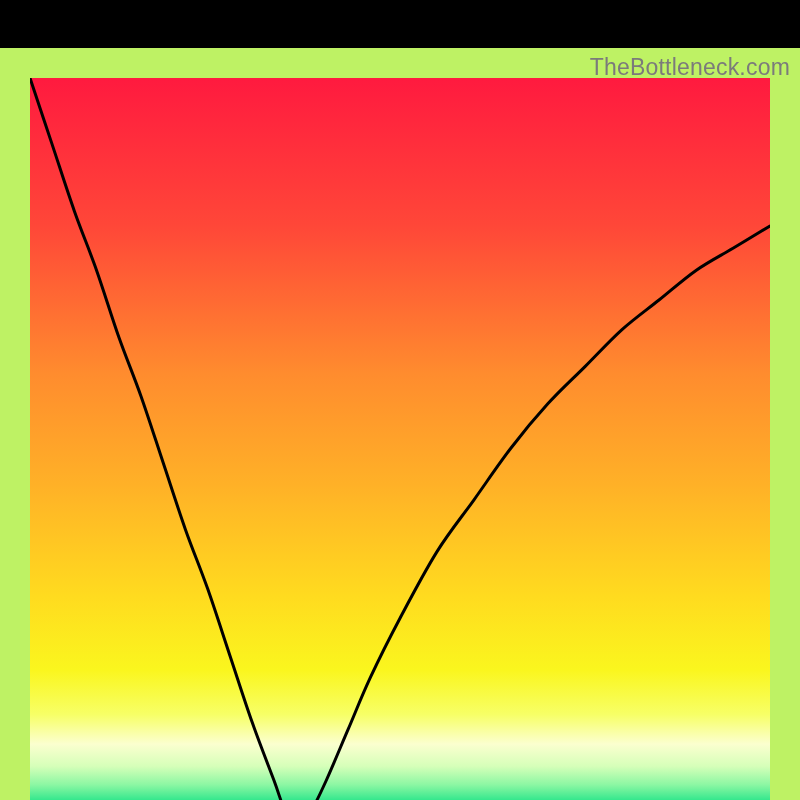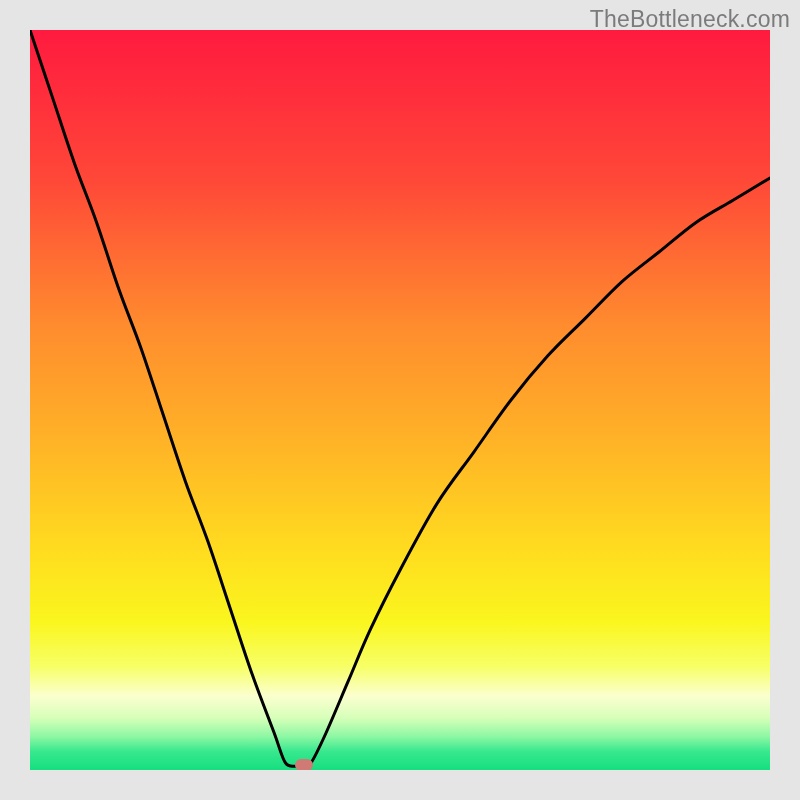--- a/index.html
+++ b/index.html
@@ -7,21 +7,22 @@
     padding: 0;
     width: 800px;
     height: 800px;
     overflow: hidden;
     background: #000;
     font-family: Arial, Helvetica, sans-serif;
   }
   .frame {
     position: absolute;
     inset: 0;
-    background: #e5e5e5;
+    background: #bef264;
+    margin-top: 48px;
   }
   .plot {
     position: absolute;
     left: 30px;
     top: 30px;
     width: 740px;
     height: 740px;
     overflow: hidden;
   }
   .gradient {

